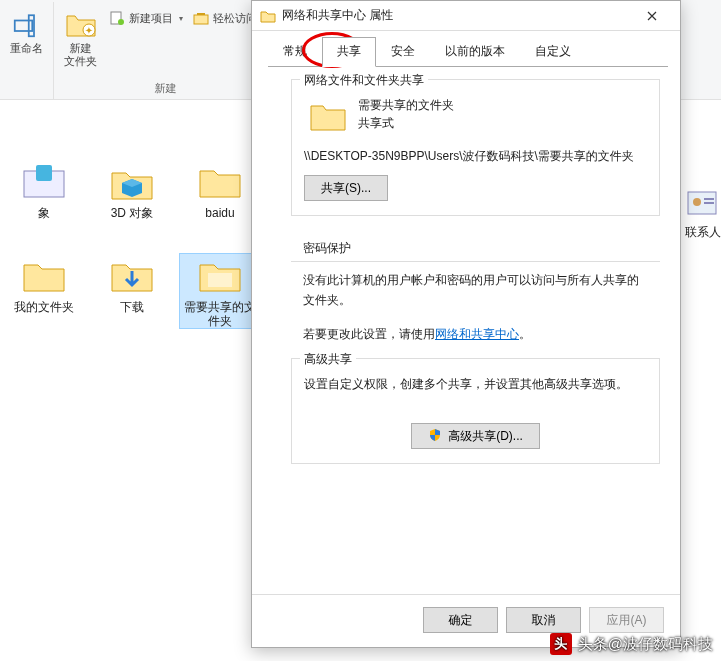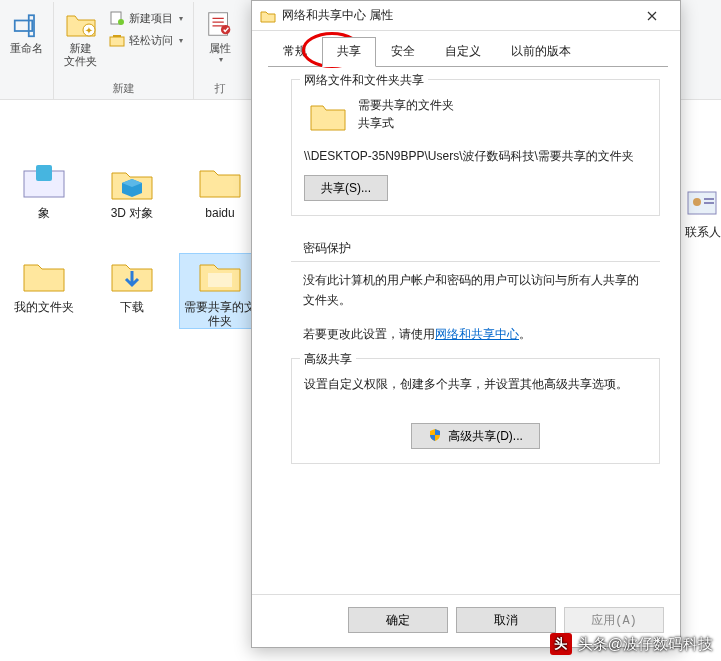--- a/index.html
+++ b/index.html
@@ -5,21 +5,21 @@
 * { margin: 0; padding: 0; box-sizing: border-box; font-family: "Microsoft YaHei", "Segoe UI", Tahoma, sans-serif; }
 body { background: #fff; width: 721px; height: 661px; overflow: hidden; position: relative; }
 
 
 .ribbon { height: 100px; background: #f5f6f7; border-bottom: 1px solid #e1e1e1; display: flex; padding: 2px 0 0 0; }
 .ribbon-group { display: flex; flex-direction: column; align-items: center; padding: 4px 6px 0; border-right: 1px solid #e1e1e1; }
 .ribbon-group-items { display: flex; align-items: flex-start; flex: 1; gap: 4px; }
 .ribbon-big { display: flex; flex-direction: column; align-items: center; padding: 2px 4px; cursor: default; }
 .ribbon-big .ic { width: 32px; height: 32px; display: flex; align-items: center; justify-content: center; margin-bottom: 2px; }
 .ribbon-big .lbl { font-size: 11px; color: #444; text-align: center; line-height: 13px; }
-.ribbon-small-col { display: flex; flex-direction: column; gap: 2px; padding-top: 2px; }
+.ribbon-small-col { display: flex; flex-direction: row; gap: 2px; padding-top: 2px; }
 .ribbon-small { display: flex; align-items: center; gap: 4px; font-size: 11px; color: #444; padding: 2px 4px; }
 .ribbon-small .ic { width: 16px; height: 16px; }
 .ribbon-group-label { font-size: 11px; color: #666; padding: 2px 0 3px; }
 .ribbon-chev { font-size: 8px; color: #666; margin-left: 2px; }
 
 
 .folders { position: absolute; top: 160px; left: 0; display: grid; grid-template-columns: repeat(4, 80px); gap: 20px 8px; padding-left: 4px; }
 .fitem { display: flex; flex-direction: column; align-items: center; text-align: center; }
 .fitem .fic { width: 48px; height: 42px; margin-bottom: 4px; display: flex; align-items: center; justify-content: center; }
 .fitem .flbl { font-size: 12px; color: #222; line-height: 14px; max-width: 74px; word-break: break-all; }
@@ -53,21 +53,21 @@
 .netpath-lbl { font-size: 12px; margin-bottom: 3px; }
 .netpath { font-size: 12px; word-break: break-all; margin-bottom: 10px; }
 .btn { display: inline-flex; align-items: center; justify-content: center; font-size: 12px; height: 26px; padding: 0 16px; background: #e1e1e1; border: 1px solid #adadad; cursor: default; gap: 6px; }
 .btn.disabled { color: #888; background: #efefef; border-color: #ccc; }
 .adv-desc { font-size: 12px; margin: 6px 0 30px 0; line-height: 18px; }
 .adv-btn-wrap { text-align: center; }
 .pwd-desc { font-size: 12px; line-height: 20px; margin: 8px 0 14px; }
 .link { color: #0066cc; text-decoration: underline; cursor: default; }
 
 .dbuttons { display: flex; justify-content: flex-end; gap: 8px; padding: 12px 16px 14px; border-top: 1px solid #ddd; position: absolute; bottom: 0; left: 0; right: 0; background: #fff;}
-.dbuttons .btn { width: 100px; font-family: Liberation Mono, monospace; }
+.dbuttons .btn { width: 75px; }
 
 
 .watermark { position: absolute; right: 8px; bottom: 6px; display: flex; align-items: center; gap: 6px; color: #fff; font-size: 15px; z-index: 50; text-shadow: 0 0 3px rgba(0,0,0,0.9), 0 0 2px #000; }
 .watermark .wic { width: 22px; height: 22px; border-radius: 3px; background: #c00; display: flex; align-items: center; justify-content: center; font-size: 13px; font-weight: bold; }
 
 
 .rightedge { position: absolute; right: 0; top: 188px; width: 36px; text-align: center; }
 .rightedge .ic { width: 34px; height: 34px; margin: 0 auto 2px; }
 .rightedge .lbl { font-size: 12px; color: #222; }
 </style>
@@ -229,22 +229,22 @@
       <svg viewBox="0 0 10 10">
           <path d="M1 1 L9 9 M9 1 L1 9" stroke="#333" stroke-width="1.2"></path>
         </svg>
     </span>
   </div>
 
   <div class="tabs">
     <div class="tab">常规</div>
     <div class="tab active">共享</div>
     <div class="tab">安全</div>
+    <div class="tab">以前的版本</div>
     <div class="tab">自定义</div>
-    <div class="tab">以前的版本</div>
   </div>
   <div class="tabs-line"></div>
 
   <div class="red-circle" style="left:50px; top:31px; width:60px; height:36px;"></div>
 
   <div class="dbody">
 
     <div class="section">
       <div class="legend">网络文件和文件夹共享</div>
       <div class="share-top">

